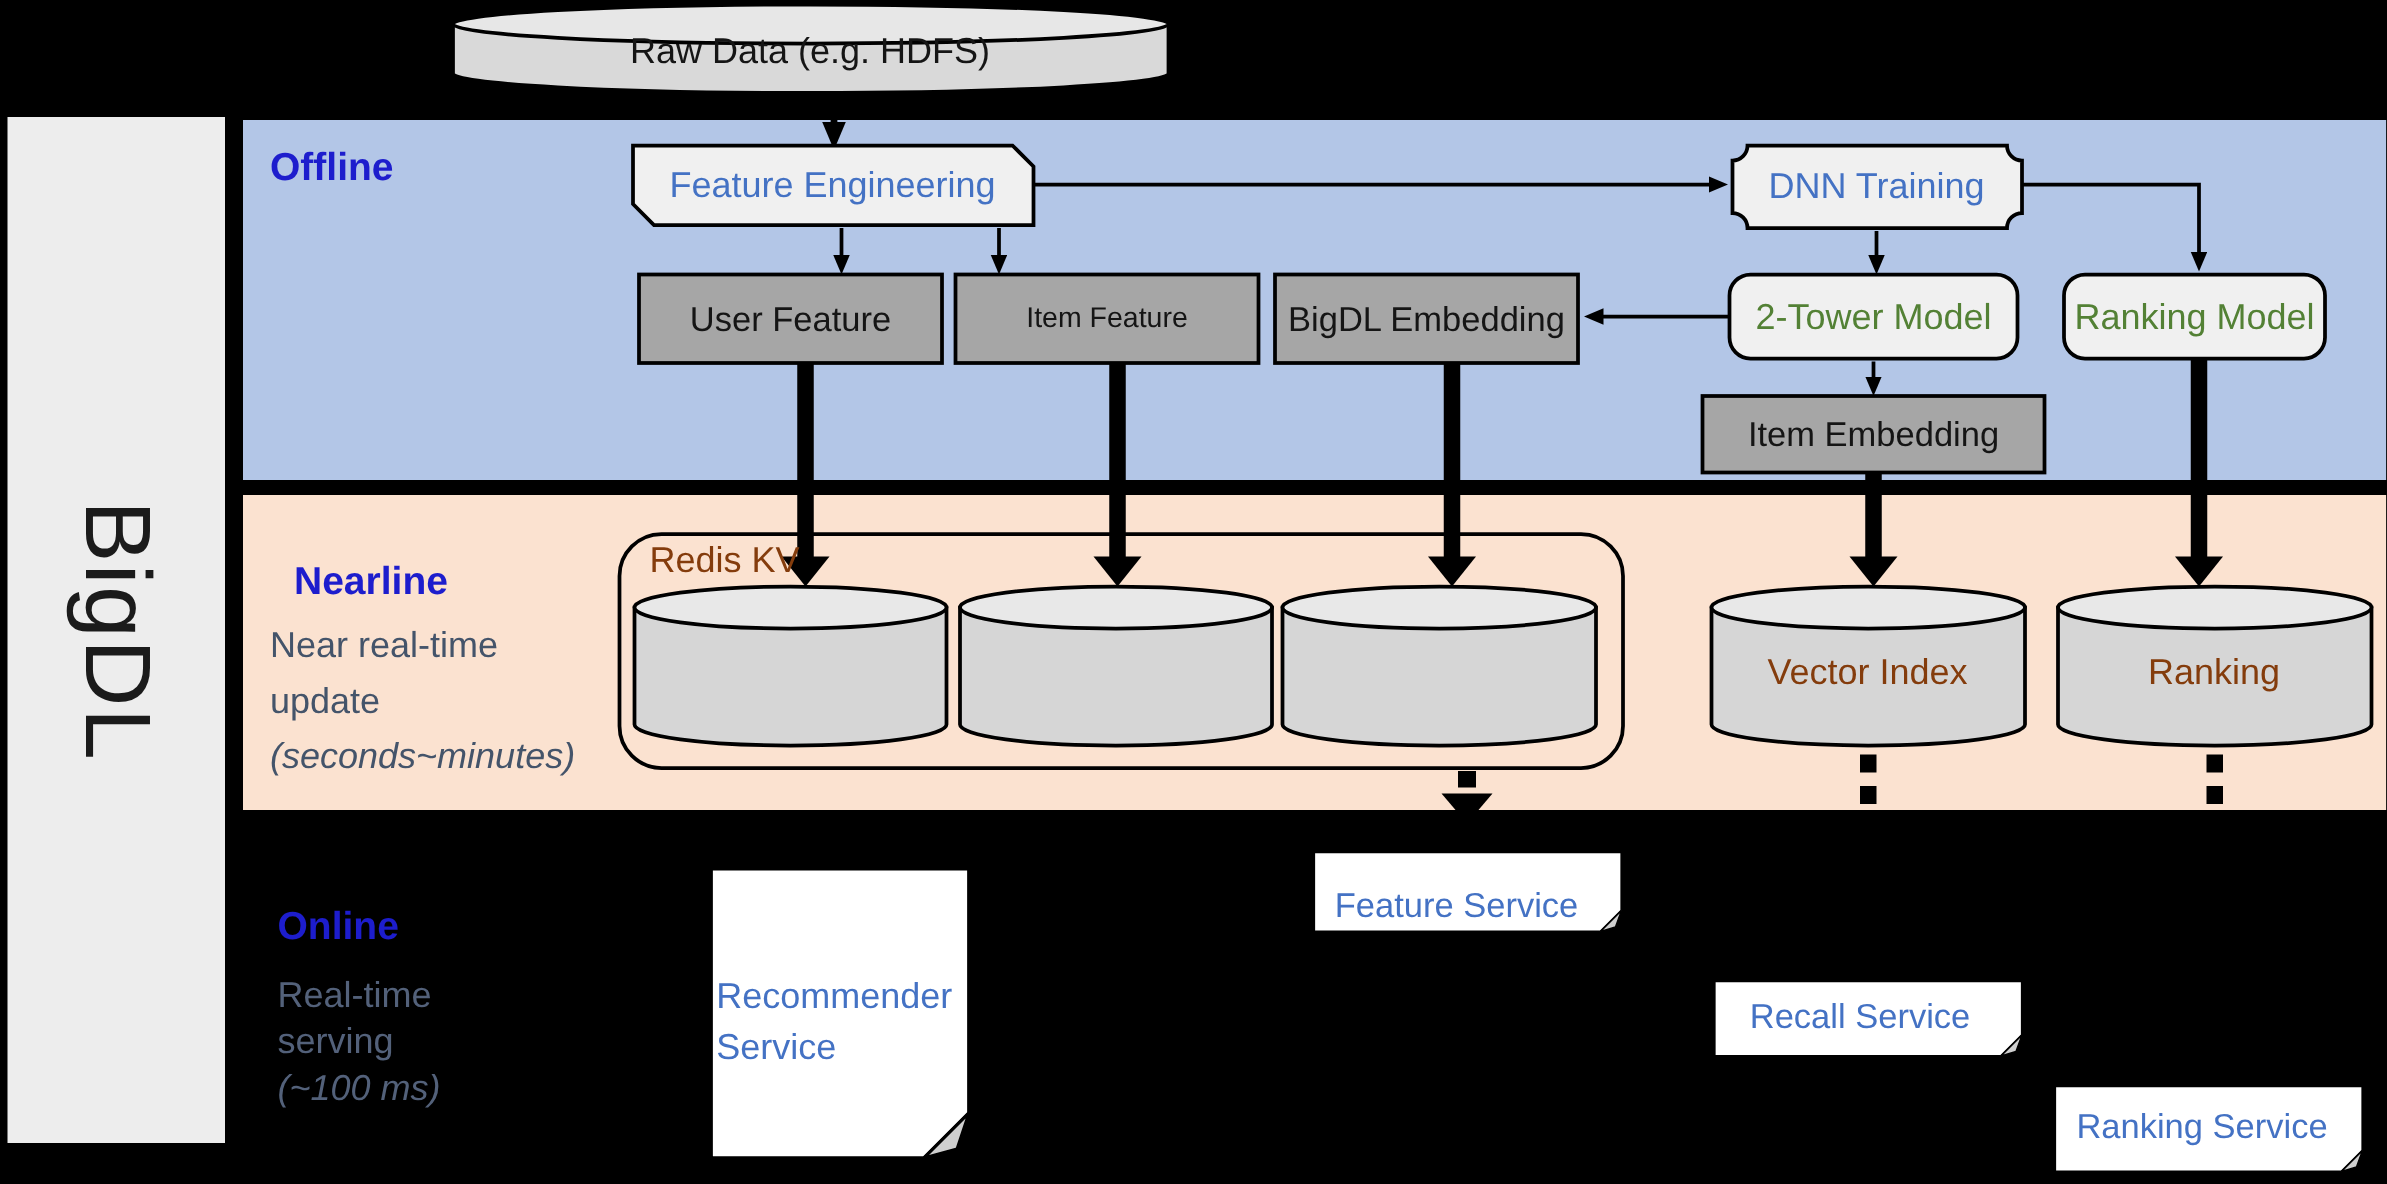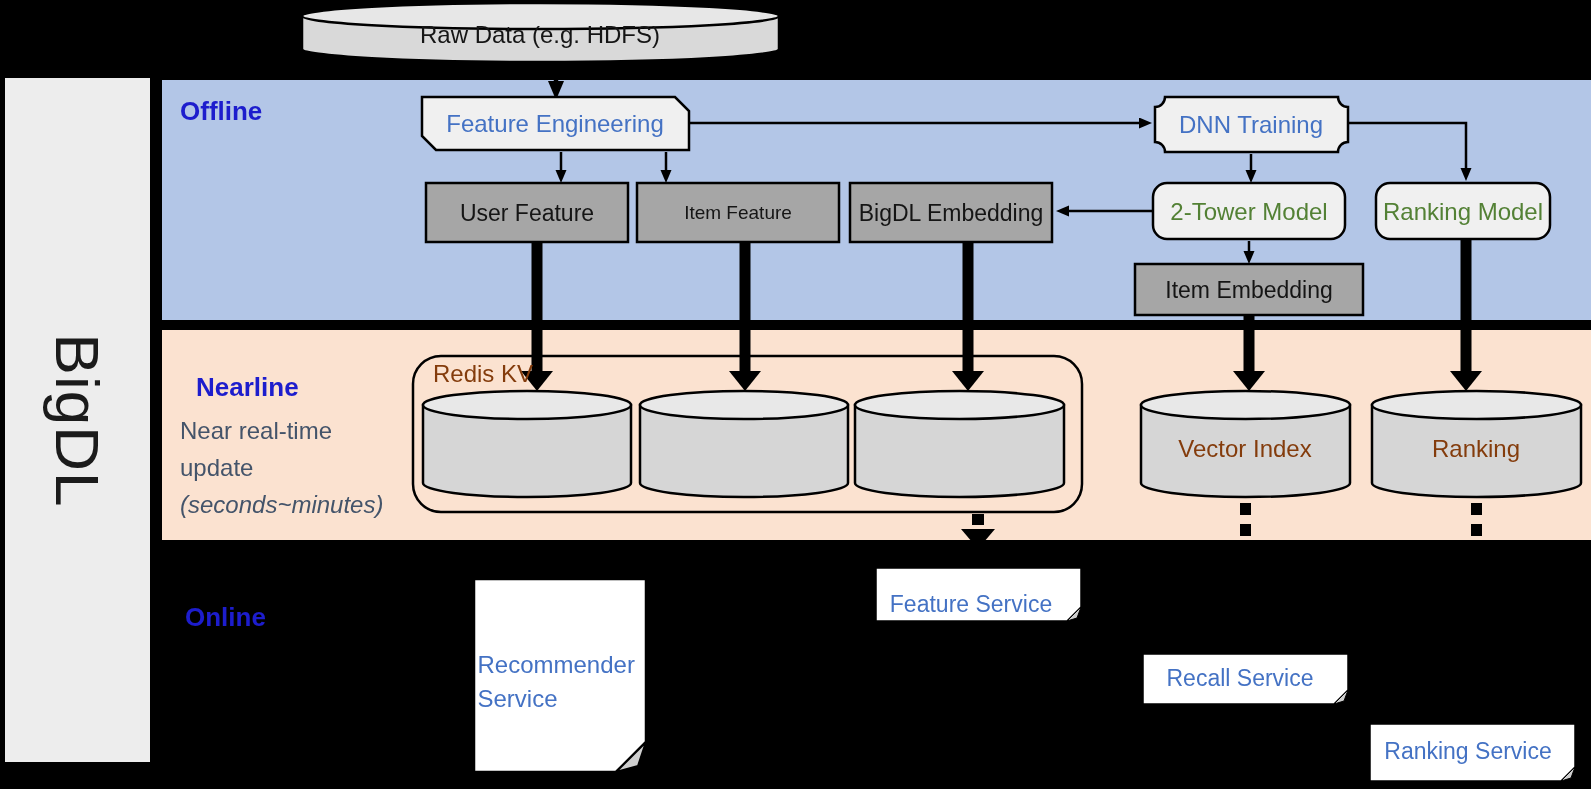--- a/index.html
+++ b/index.html
@@ -140,20 +140,23 @@
   </svg>
 
   <div class="laneTitle" style="left:180px;top:96px;">Offline</div>
 
   <div class="laneTitle" style="left:196px;top:372px;">Nearline</div>
   <div class="desc" style="left:180px;top:412px;width:218px;">
     <span>Near real-time update </span><span class="it">(seconds~minutes)</span>
   </div>
 
   <div class="laneTitle" style="left:185px;top:602px;">Online</div>
+  <div class="desc" id="online-desc" style="left:185px;top:648px;width:140px;">
+    <span>Real-time serving </span><span class="it">(~100 ms)</span>
+  </div>
 
   <div class="lbl" style="left:540px;top:35px;">Raw Data (e.g. HDFS)</div>
   <div class="lbl c-blue" style="left:555px;top:124px;">Feature Engineering</div>
   <div class="lbl c-blue" style="left:1251px;top:125px;">DNN Training</div>
   <div class="lbl" style="left:527px;top:213px;font-size:23px;">User Feature</div>
   <div class="lbl" style="left:738px;top:213px;font-size:19px;">Item Feature</div>
   <div class="lbl" style="left:951px;top:213px;font-size:23px;">BigDL Embedding</div>
   <div class="lbl c-green" style="left:1249px;top:212px;">2-Tower Model</div>
   <div class="lbl c-green" style="left:1463px;top:212px;">Ranking Model</div>
   <div class="lbl" style="left:1249px;top:290px;font-size:23px;">Item Embedding</div>

